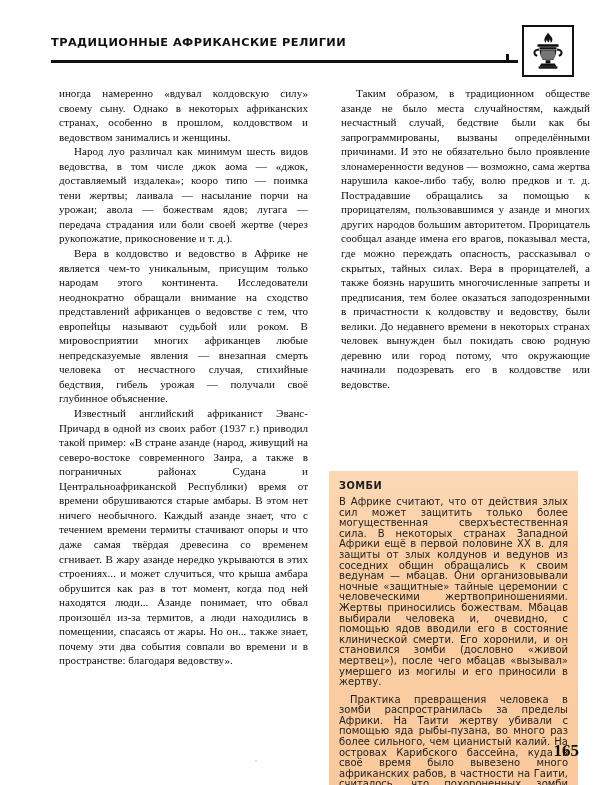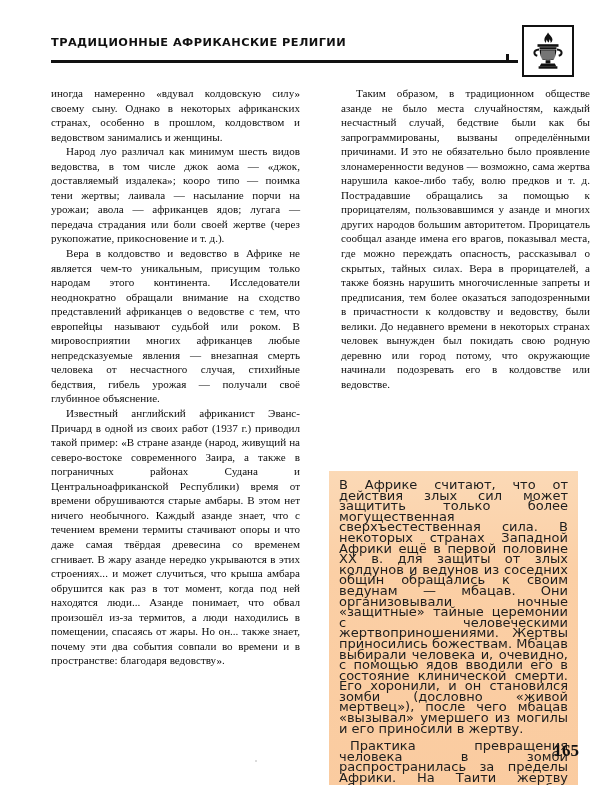--- a/index.html
+++ b/index.html
@@ -89,21 +89,21 @@
     position: absolute;
     top: 86px;
     width: 249px;
     font-size: 11.1px;
     line-height: 14.55px;
     text-align: justify;
     text-justify: inter-word;
     hyphens: manual;
     color: #0d0d0d;
   }
-  .col-left  { left: 36px; }
+  .col-left  { left: 44px; }
   .col-right { left: 326px; }
 
   .col p {
     margin: 0;
     text-indent: 15px;
   }
   .col p.noindent { text-indent: 0; }
 
   
   .sidebar-box {
@@ -118,21 +118,21 @@
   .sidebar-title {
     font-family: "DejaVu Sans", "Liberation Sans", sans-serif;
     font-size: 9.8px;
     font-weight: bold;
     letter-spacing: 0.5px;
     color: #1b1b1b;
     margin: 0 0 6px 0;
   }
   .sidebar-box p {
     font-family: "DejaVu Sans", "Liberation Sans", sans-serif;
-    font-size: 13px;
+    font-size: 10px;
     line-height: 10.6px;
     margin: 0;
     text-align: justify;
     color: #1d1d1d;
     text-indent: 0;
   }
   .sidebar-box p + p { margin-top: 7px; text-indent: 11px; }
 
   
   .folio {
@@ -189,30 +189,31 @@
       </g>
 
       <rect x="21.6" y="33.2" width="4.8" height="3.2" fill="#111111"></rect>
       <path d="M17.2 36.4h13.6l1.6 3.2H15.6z" fill="#111111"></path>
       <rect x="14.6" y="39.3" width="18.8" height="2.4" fill="#111111"></rect>
     </svg>
   </div>
 
   <div class="col col-left">
     <p class="noindent">иногда намеренно «вдувал колдовскую силу» своему сыну. Однако в некоторых африканских странах, особенно в прошлом, колдовством и ведовством занимались и женщины.</p>
-    <p>Народ луо различал как минимум шесть видов ведовства, в том числе джок аома — «джок, доставляемый издалека»; кооро типо — поимка тени жертвы; лаивала — насылание порчи на урожаи; авола — африканцев ядов; лугага — передача страдания или боли своей жертве (через рукопожатие, прикосновение и т. д.).</p>
+    <p>Народ луо различал как минимум шесть видов ведовства, в том числе джок аома — «джок, доставляемый издалека»; кооро типо — поимка тени жертвы; лаивала — насылание порчи на урожаи; авола — божествам ядов; лугага — передача страдания или боли своей жертве (через рукопожатие, прикосновение и т. д.).</p>
     <p>Вера в колдовство и ведовство в Африке не является чем-то уникальным, присущим только народам этого континента. Исследователи неоднократно обращали внимание на сходство представлений африканцев о ведовстве с тем, что европейцы называют судьбой или роком. В мировосприятии многих африканцев любые непредсказуемые явления — внезапная смерть человека от несчастного случая, стихийные бедствия, гибель урожая — получали своё глубинное объяснение.</p>
     <p>Известный английский африканист Эванс-Причард в одной из своих работ (1937 г.) приводил такой пример: «В стране азанде (народ, живущий на северо-востоке современного Заира, а также в пограничных районах Судана и Центральноафриканской Республики) время от времени обрушиваются старые амбары. В этом нет ничего необычного. Каждый азанде знает, что с течением времени термиты стачивают опоры и что даже самая твёрдая древесина со временем сгнивает. В жару азанде нередко укрываются в этих строениях... и может случиться, что крыша амбара обрушится как раз в тот момент, когда под ней находятся люди... Азанде понимает, что обвал произошёл из-за термитов, а люди находились в помещении, спасаясь от жары. Но он... также знает, почему эти два события совпали во времени и в пространстве: благодаря ведовству».</p>
   </div>
 
   <div class="col col-right">
     <p>Таким образом, в традиционном обществе азанде не было места случайностям, каждый несчастный случай, бедствие были как бы запрограммированы, вызваны определёнными причинами. И это не обязательно было проявление злонамеренности ведунов — возможно, сама жертва нарушила какое-либо табу, волю предков и т. д. Пострадавшие обращались за помощью к прорицателям, пользовавшимся у азанде и многих других народов большим авторитетом. Прорицатель сообщал азанде имена его врагов, показывал места, где можно переждать опасность, рассказывал о скрытых, тайных силах. Вера в прорицателей, а также боязнь нарушить многочисленные запреты и предписания, тем более оказаться заподозренными в причастности к колдовству и ведовству, были велики. До недавнего времени в некоторых странах человек вынужден был покидать свою родную деревню или город потому, что окружающие начинали подозревать его в колдовстве или ведовстве.</p>
   </div>
 
   <aside class="sidebar-box">
+    <h3 class="sidebar-title">ЗОМБИ</h3>
     <p>В Африке считают, что от действия злых сил может защитить только более могущественная сверхъестественная сила. В некоторых странах Западной Африки ещё в первой половине XX в. для защиты от злых колдунов и ведунов из соседних общин обращались к своим ведунам — мбацав. Они организовывали ночные «защитные» тайные церемонии с человеческими жертвоприношениями. Жертвы приносились божествам. Мбацав выбирали человека и, очевидно, с помощью ядов вводили его в состояние клинической смерти. Его хоронили, и он становился зомби (дословно «живой мертвец»), после чего мбацав «вызывал» умершего из могилы и его приносили в жертву.</p>
     <p>Практика превращения человека в зомби распространилась за пределы Африки. На Таити жертву убивали с помощью яда рыбы-пузана, во много раз более сильного, чем цианистый калий. На островах Карибского бассейна, куда в своё время было вывезено много африканских рабов, в частности на Гаити, считалось, что похороненных зомби можно вернуть к жизни и они всегда будут слепо подчиняться тому, кто околдовал и убил их. Многие гаитяне верили, что многолетний диктатор острова Франсуа Дювалье, объявивший себя «помазанником африканских богов и потусторонним существом», наделён сверхъестественной силой и что всех убитых им людей он превратил в зомби и сделал своими невидимыми шпионами.</p>
   </aside>
 
   <div class="folio">165</div>
 
   <div class="speck" style="left:240px; top:760px;"></div>
   <div class="speck" style="left:455px; top:300px;"></div>
 </div>
 

